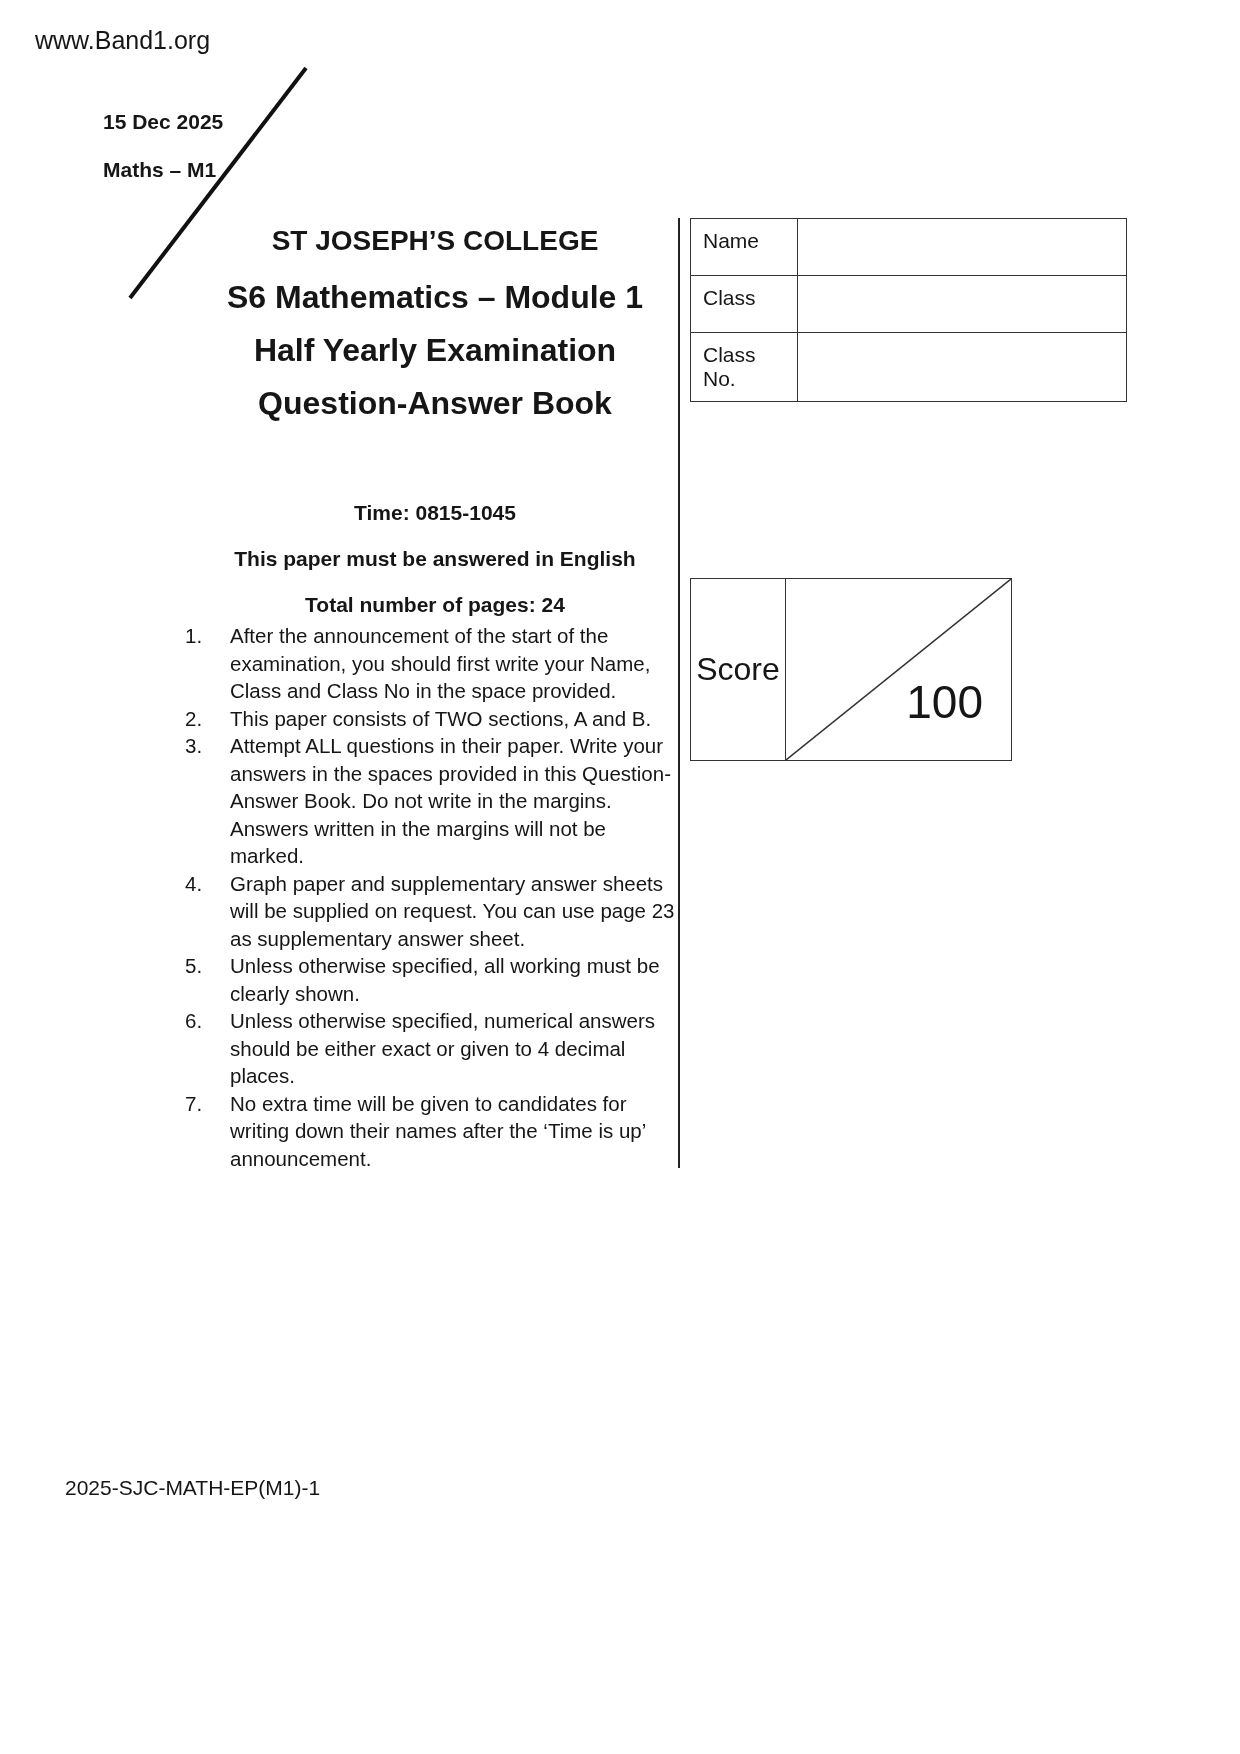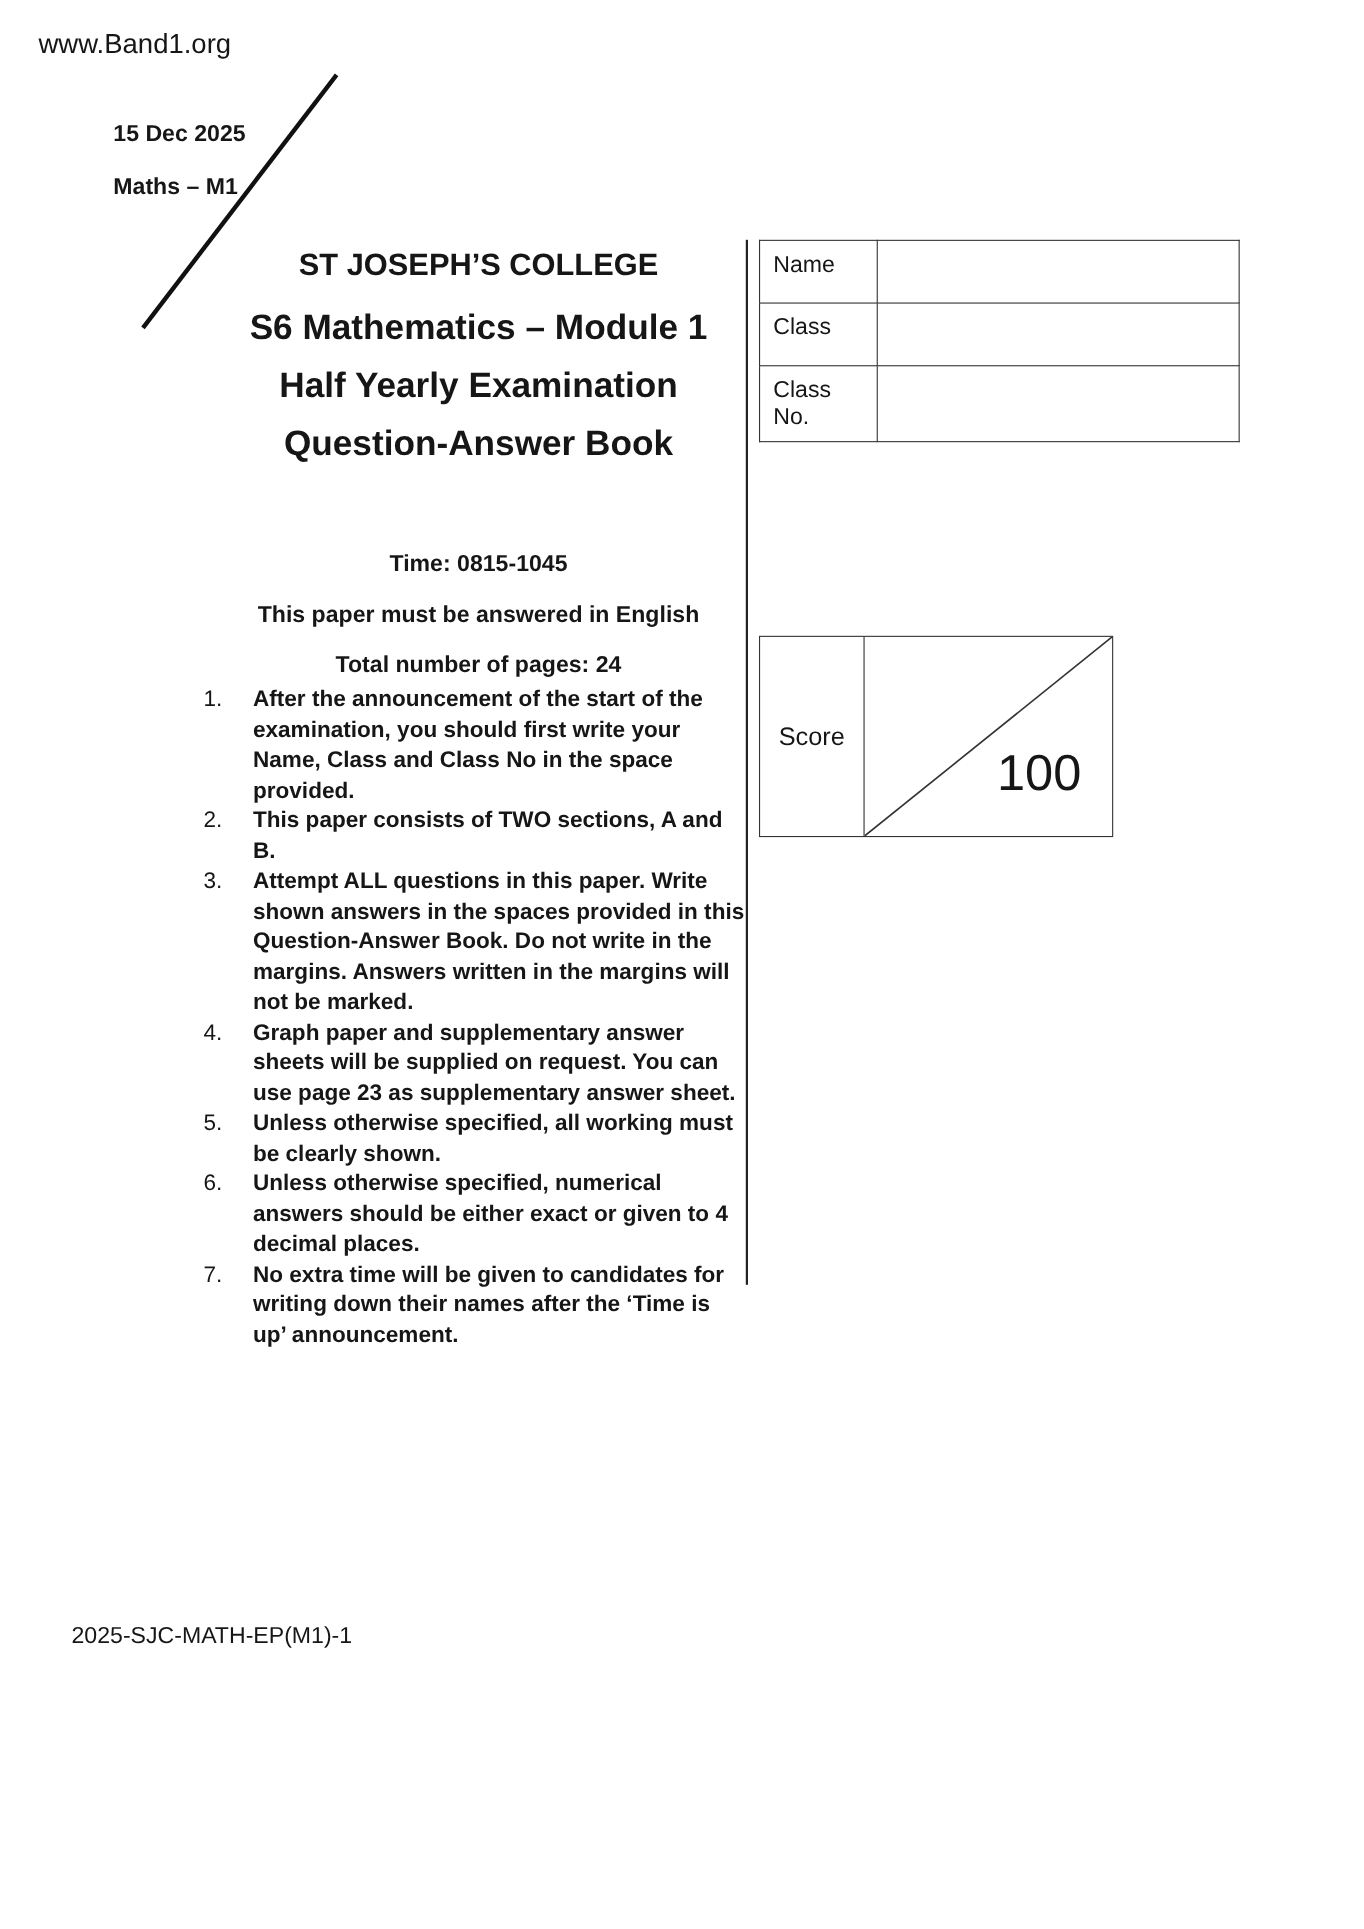--- a/index.html
+++ b/index.html
@@ -16,30 +16,30 @@
 
   .title-block { position:absolute; left:160px; top:224px; width:550px; text-align:center; }
   .school { font-size:28px; font-weight:bold; line-height:34px; margin-bottom:23px; }
   .course, .exam, .book { font-size:32px; font-weight:bold; line-height:32px; margin-bottom:21px; }
   .book { margin-bottom:80px; }
   .time, .language, .pages { font-size:21px; font-weight:bold; line-height:28px; margin-bottom:18px; }
 
   .instructions { position:absolute; left:185px; top:622px; width:492px; font-size:20.5px; line-height:27.5px; }
   .instr { display:flex; }
   .instr .num { flex:0 0 45px; }
-  .instr .txt { flex:1;font-weight:bold; }
+  .instr .txt { flex:1; }
 
   .vdivider { position:absolute; left:678px; top:218px; height:950px; width:0; border-left:2px solid #222; }
 
   .info-table { position:absolute; left:690px; top:218px; width:437px; border-collapse:collapse; }
   .info-table td { border:1.5px solid #333; height:57px; font-size:21px; padding:10px 12px; vertical-align:top; }
   .info-table td.lbl { width:107px; }
 
   .score-box { position:absolute; left:690px; top:578px; width:322px; height:183px; border:1.5px solid #333; display:flex; background:#fff; }
-  .score-label-cell { flex:0 0 95px; border-right:1.5px solid #333; display:flex; align-items:center; justify-content:center; font-size:23px; }
+  .score-label-cell { flex:0 0 95px; border-right:1.5px solid #333; display:flex; align-items:center; justify-content:center; font-size:32px; }
   .score-cell { position:relative; flex:1; }
   .score-cell svg { position:absolute; left:0; top:0; width:100%; height:100%; }
   .score-total { position:absolute; right:28px; top:96px; font-size:46px; }
 
   .footer-code { position:absolute; left:65px; top:1476px; font-size:21px; }
 </style>
 </head>
 <body>
 
 <div class="page">
@@ -67,21 +67,21 @@
     <div class="instr">
       <span class="num">1.</span>
       <span class="txt">After the announcement of the start of the examination, you should first write your Name, Class and Class No in the space provided.</span>
     </div>
     <div class="instr">
       <span class="num">2.</span>
       <span class="txt">This paper consists of TWO sections, A and B.</span>
     </div>
     <div class="instr">
       <span class="num">3.</span>
-      <span class="txt">Attempt ALL questions in this paper. Write shown answers in the spaces provided in this Question-Answer Book. Do not write in the margins. Answers written in the margins will not be marked.</span>
+      <span class="txt">Attempt ALL questions in their paper. Write your answers in the spaces provided in this Question-Answer Book. Do not write in the margins. Answers written in the margins will not be marked.</span>
     </div>
     <div class="instr">
       <span class="num">4.</span>
       <span class="txt">Graph paper and supplementary answer sheets will be supplied on request.  You can use page 23 as supplementary answer sheet.</span>
     </div>
     <div class="instr">
       <span class="num">5.</span>
       <span class="txt">Unless otherwise specified, all working must be clearly shown.</span>
     </div>
     <div class="instr">

